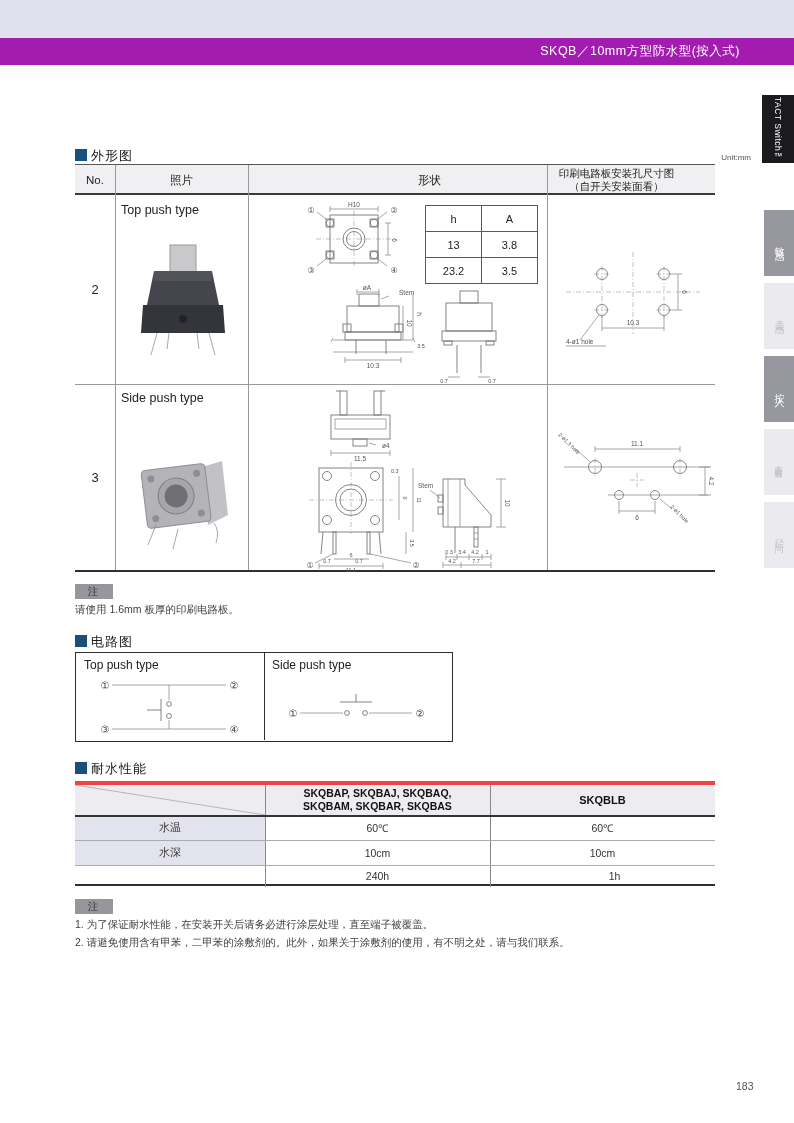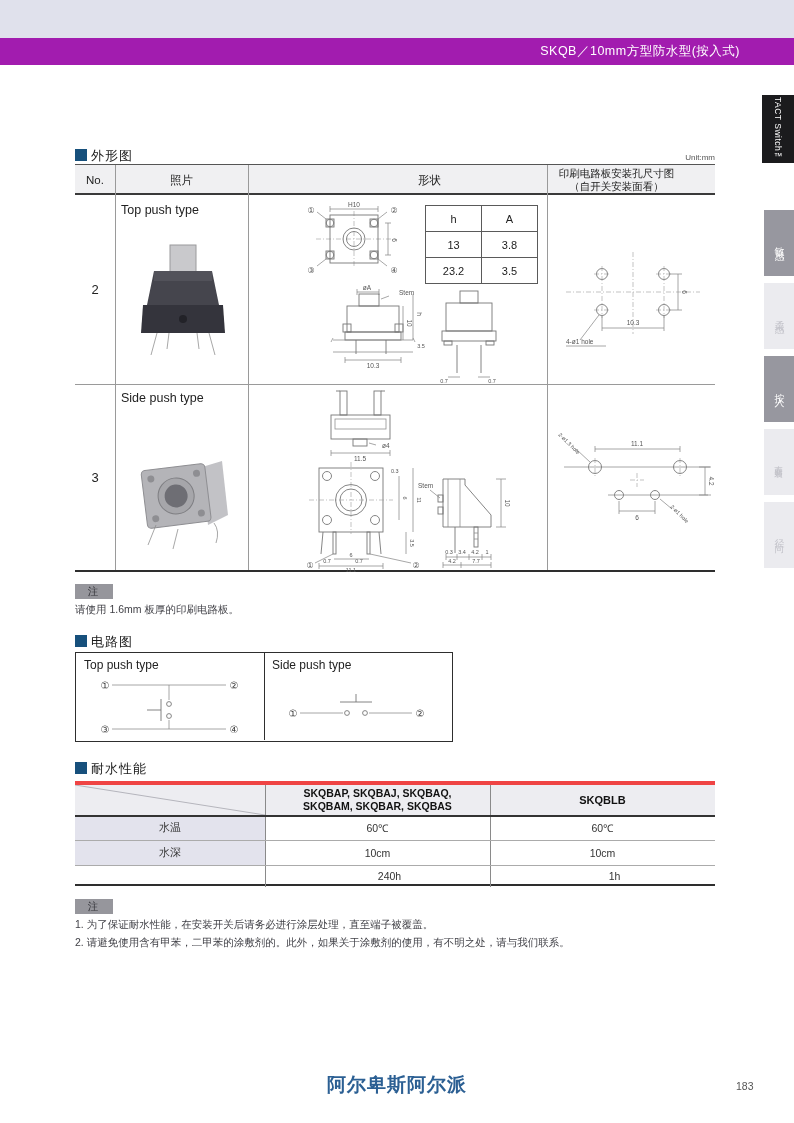--- a/index.html
+++ b/index.html
@@ -79,21 +79,21 @@
   <div class="abs" id="tact-tab">TACT Switch™</div>
   <div class="abs vtab dark" style="top:210px;">敏感</div>
   <div class="abs vtab light" style="top:283px;">柔感</div>
   <div class="abs vtab dark" style="top:356px;">按入</div>
   <div class="abs vtab light small" style="top:429px;">表面贴装</div>
   <div class="abs vtab light" style="top:502px;">径向</div>
 
   <div class="abs sec-title" style="left:75px;top:147px;">
     <span class="sq"></span><span>外形图</span>
   </div>
-  <div class="abs" id="unit" style="left:675px;top:153px;width:40px;text-align:right;">Unit:mm</div>
+  <div class="abs" id="unit" style="left:711px;top:153px;width:40px;text-align:right;">Unit:mm</div>
 
   <div class="abs" id="tbl1">
     <div class="hdr"></div>
     <div class="hcell" style="left:0;width:40px;">No.</div>
     <div class="hcell" style="left:40px;width:133px;">照片</div>
     <div class="hcell" style="left:173px;width:299px;margin-left:32px;">形状</div>
     <div class="hcell two" style="left:472px;width:139px;">
       <span>印刷电路板安装孔尺寸图</span>
       <span>（自开关安装面看）</span>
     </div>
@@ -433,33 +433,32 @@
       </div>
     <div class="cell lbg" style="left:0;top:55px;width:190px;height:25px;">
         <span class="wlabel">水深</span>
       </div>
     <div class="cell" style="left:190px;top:55px;width:225px;height:25px;">
         <span class="wval">10cm</span>
       </div>
     <div class="cell" style="left:415px;top:55px;width:225px;height:25px;">
         <span class="wval">10cm</span>
       </div>
-    <div class="cell" style="left:190px;top:80px;width:225px;height:22px;margin-left:12px;">
+    <div class="cell" style="left:190px;top:80px;width:225px;height:22px;">
         <span class="wval">240h</span>
       </div>
     <div class="cell" style="left:427px;top:80px;width:225px;height:22px;">
         <span class="wval">1h</span>
       </div>
     <div class="vl" style="left:190px;"></div>
     <div class="vl" style="left:415px;"></div>
     <div class="hl2"></div>
     <div class="hl" style="top:55px;"></div>
     <div class="hl" style="top:80px;"></div>
   </div>
 
   <div class="abs note-badge" style="left:75px;top:899px;">注</div>
   <div class="abs note-text" style="left:75px;top:918px;text-align:right;">1. 为了保证耐水性能，在安装开关后请务必进行涂层处理，直至端子被覆盖。</div>
   <div class="abs note-text" style="left:75px;top:936px;">2. 请避免使用含有甲苯，二甲苯的涂敷剂的。此外，如果关于涂敷剂的使用，有不明之处，请与我们联系。</div>
 
-  <div class="abs" id="logo">阿尔卑斯阿尔派</div>
   <div class="abs" id="pagenum">183</div>
 
 </div>
 
 </body></html>

